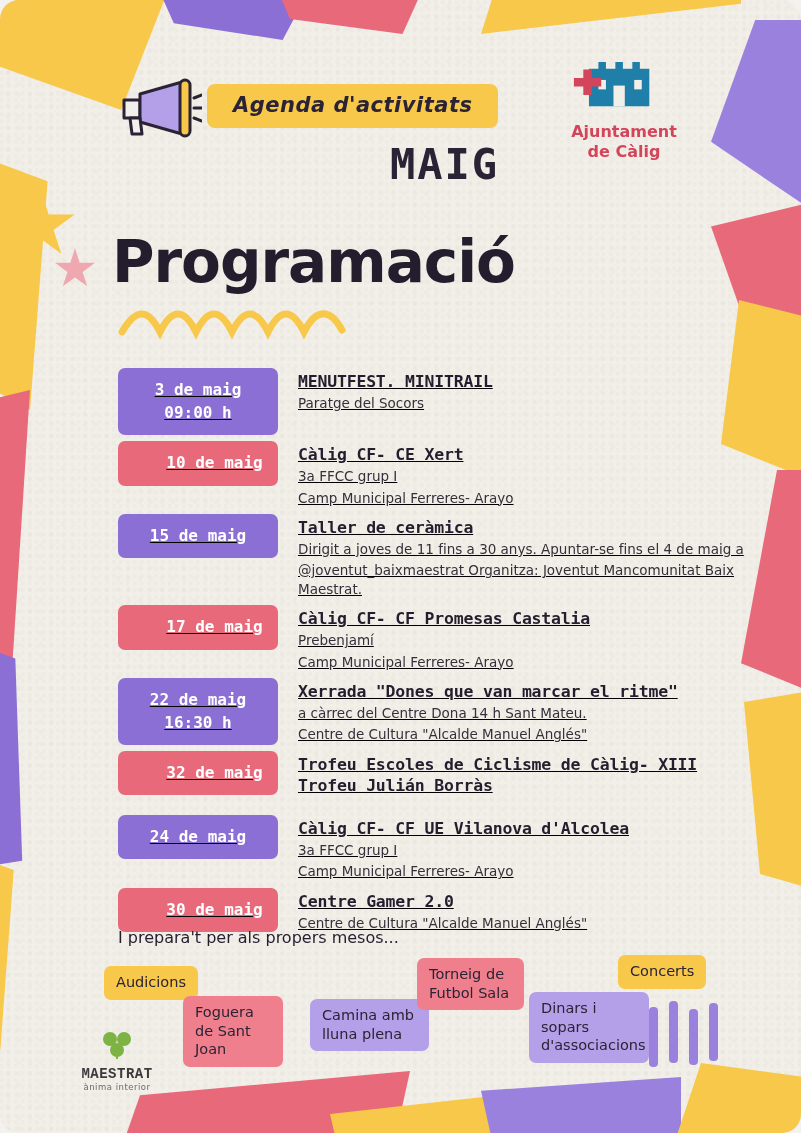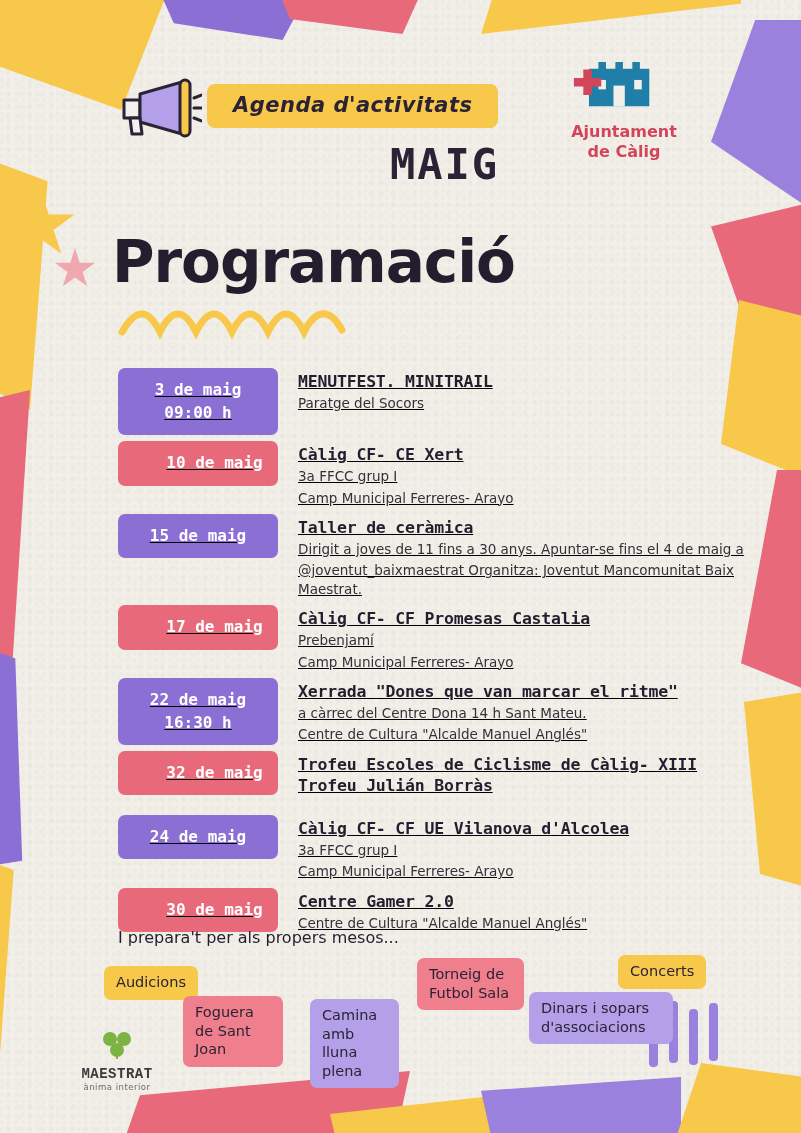--- a/index.html
+++ b/index.html
@@ -17,20 +17,21 @@
   .poster {
     position: relative;
     width: 801px;
     height: 1133px;
     overflow: hidden;
     background:
       radial-gradient(circle at 20% 30%, rgba(0,0,0,0.016) 0 2px, transparent 3px),
       radial-gradient(circle at 70% 60%, rgba(0,0,0,0.014) 0 2px, transparent 3px),
       #f2efe9;
     background-size: 7px 7px, 11px 11px, 100% 100%;
+    border-radius: 19px;
   }
 
   
   .deco { position: absolute; pointer-events: none; }
 
   .d-top-yellow-l {
     left: -30px; top: -40px; width: 210px; height: 150px;
     background: #f7c84a;
     clip-path: polygon(0 0, 100% 0, 72% 100%, 0 64%);
   }
@@ -266,23 +267,23 @@
     color: #2b2335;
     line-height: 1.28;
     box-sizing: border-box;
   }
   .t-yellow { background: #f7c84a; }
   .t-pink   { background: #ef7f8d; }
   .t-purple { background: #b3a0e8; }
 
   .tag-audicions   { left: 104px; top: 966px; }
   .tag-foguera     { left: 183px; top: 996px; width: 100px; }
-  .tag-camina      { left: 310px; top: 999px; width: 89px; }
+  .tag-camina      { left: 310px; top: 999px; width: 119px; }
   .tag-torneig     { left: 417px; top: 958px; width: 107px; }
-  .tag-dinars      { left: 529px; top: 992px; width: 144px; }
+  .tag-dinars      { left: 529px; top: 992px; width: 120px; }
   .tag-concerts    { left: 618px; top: 955px; }
 
   .maestrat {
     position: absolute;
     left: 62px;
     top: 1030px;
     width: 110px;
     text-align: center;
   }
   .maestrat .m-name {

